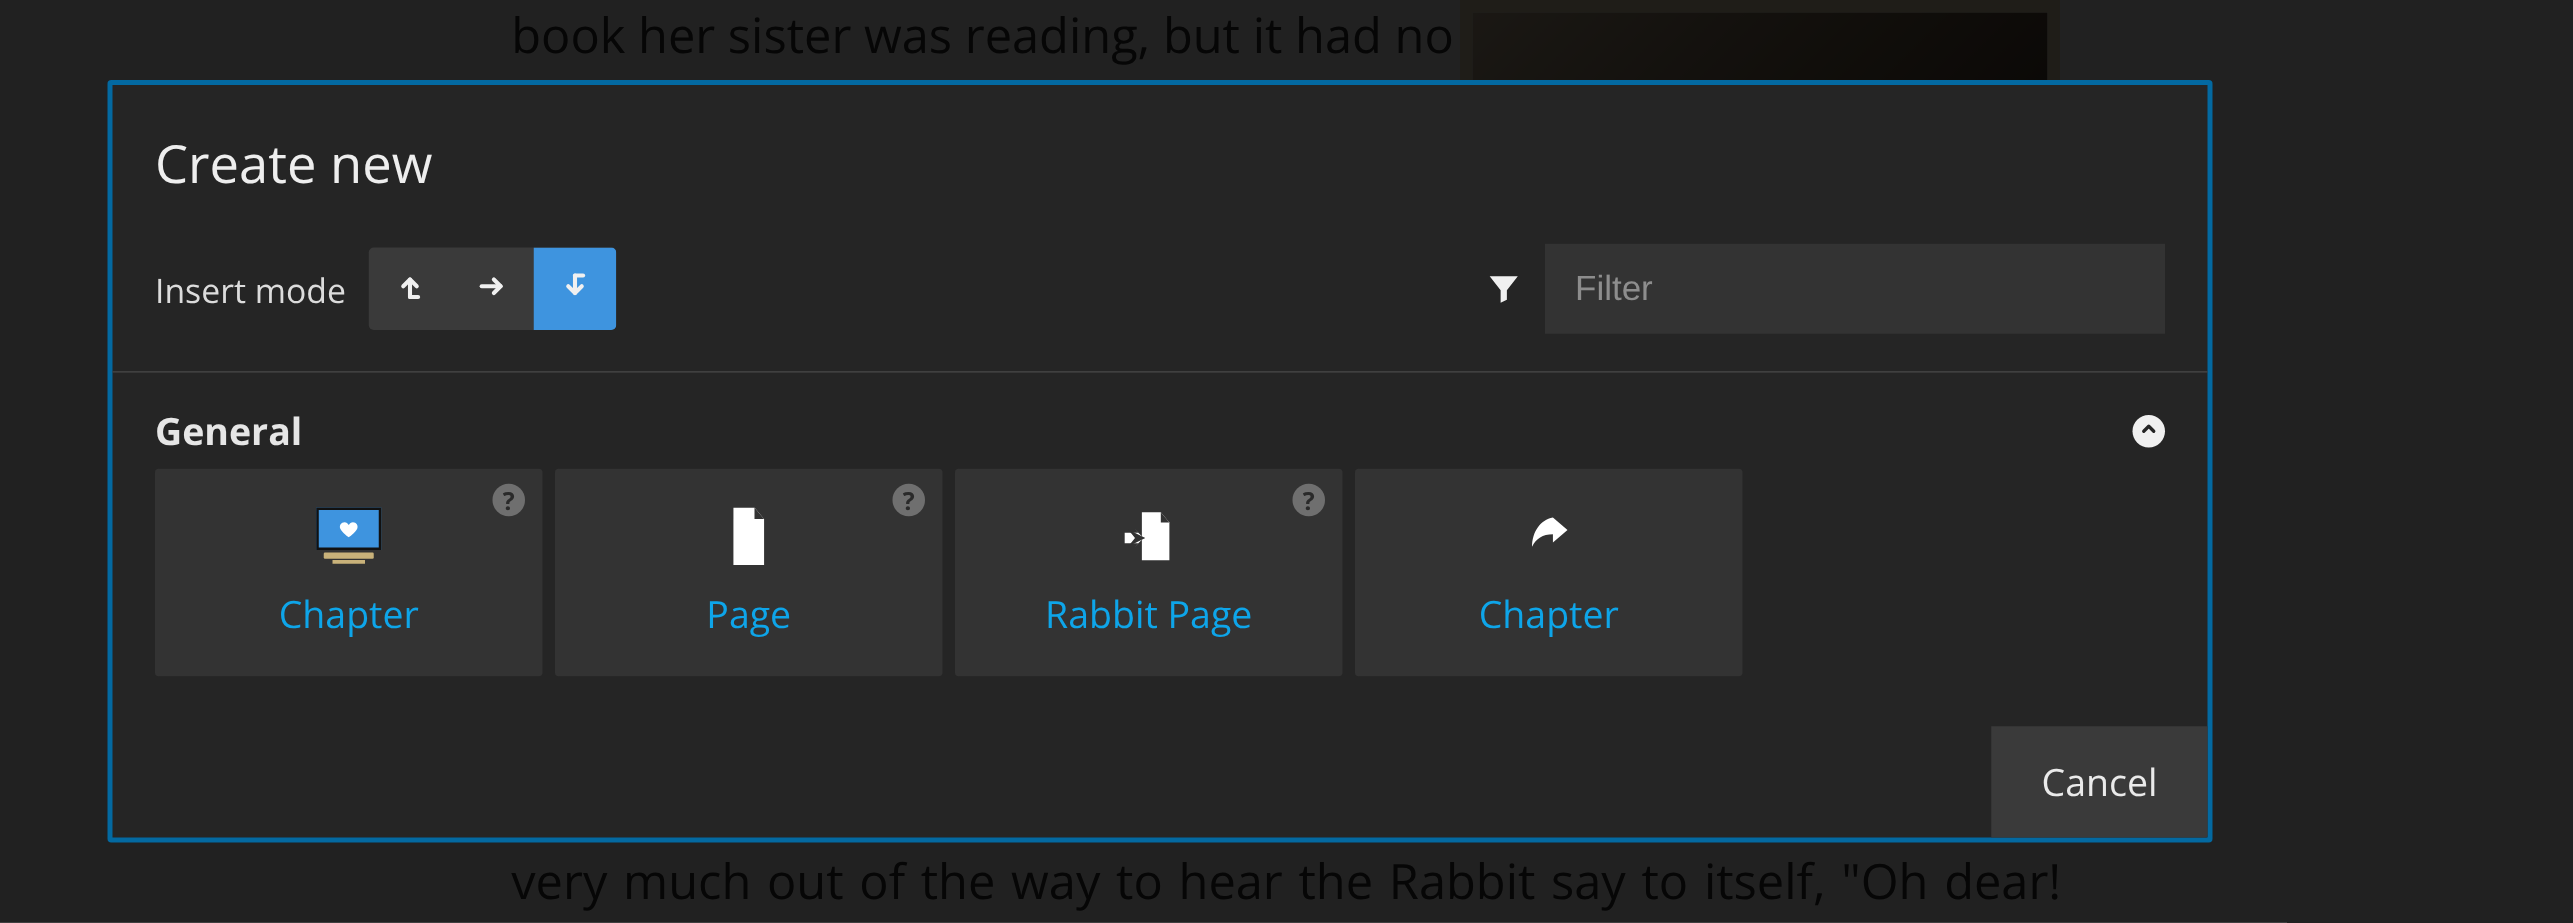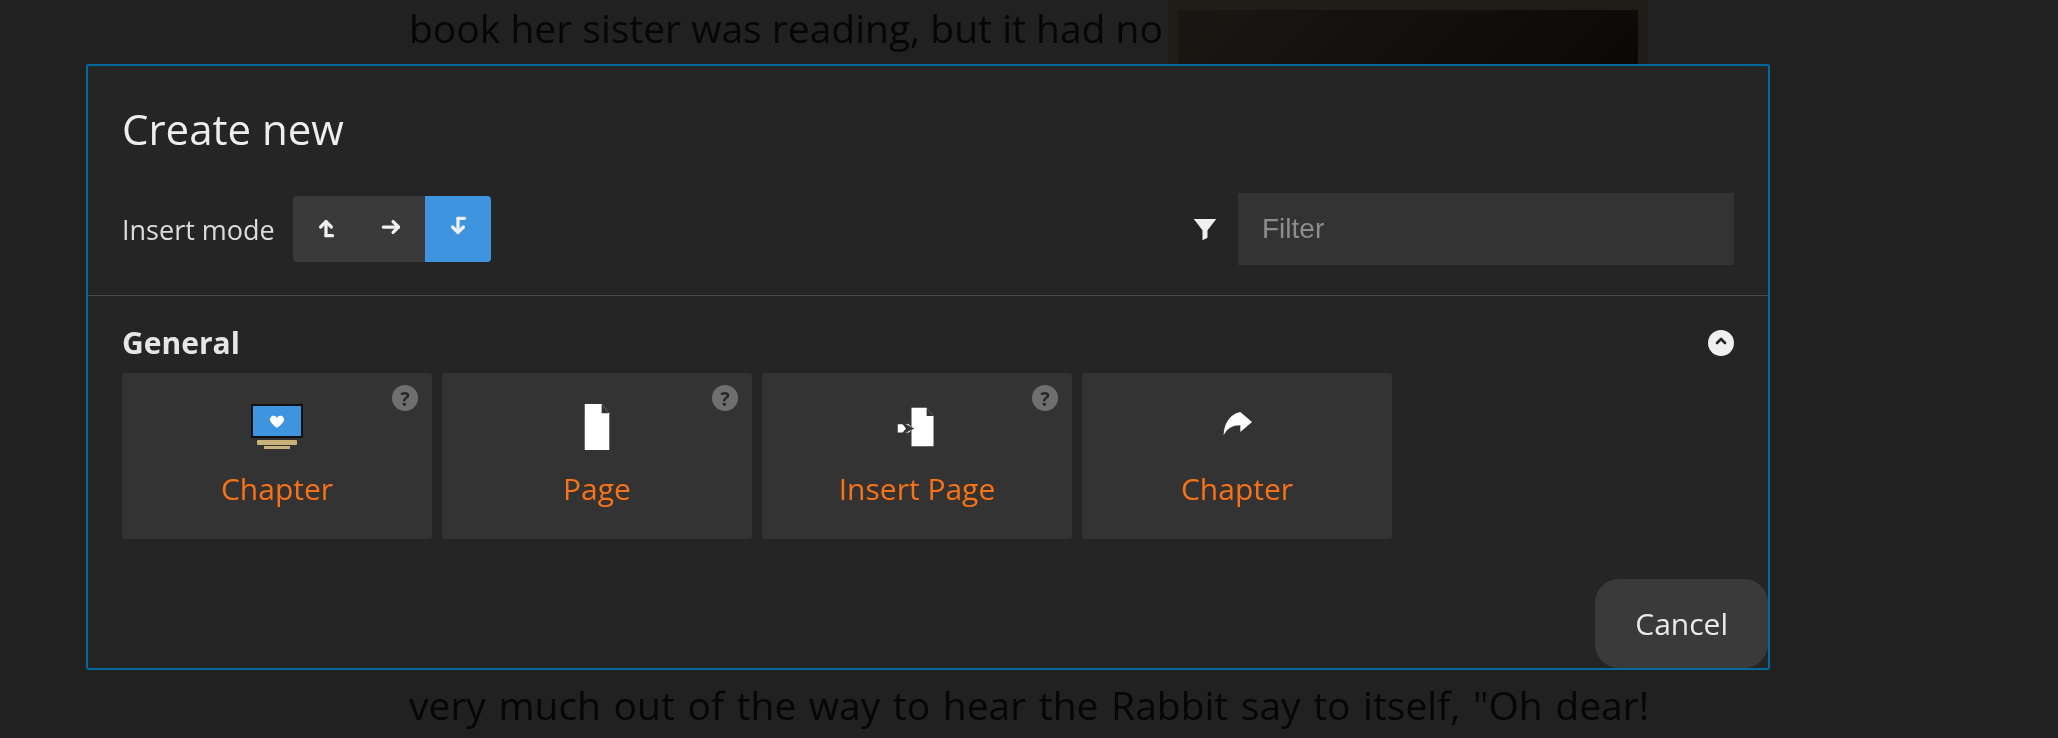--- a/index.html
+++ b/index.html
@@ -24,21 +24,21 @@
     position: absolute; left: 0; right: 0; bottom: 0; height: 60px;
     display: flex; justify-content: center; color: #2b2b2b; font-size: 39px;
   }
 
   .dim {
     position: absolute; inset: 0; background: rgba(0,0,0,0.86);
   }
 
   .modal {
     position: absolute; left: 86px; top: 64px; width: 1684px;
-    background: #252525; border: 2px solid #0369a1; border-radius: 3px;
+    background: #252525; border: 4px solid #0369a1; border-radius: 3px;
     color: #e6e6e6;
   }
 
   .modal-header {
     padding: 34px 34px 0 34px;
   }
   .modal-title { font-size: 42px; font-weight: 500; color: #eeeeee; }
 
   .toolbar {
     display: flex; justify-content: space-between;
@@ -88,39 +88,39 @@
     position: relative; width: 310px; height: 166px; background: #333333;
     border-radius: 3px; display: flex; flex-direction: column;
     align-items: center; justify-content: center; gap: 18px; cursor: pointer;
   }
   .tile .help {
     position: absolute; top: 12px; right: 14px; width: 26px; height: 26px;
     border-radius: 50%; background: #6f6f6f; color: #2a2a2a;
     display: flex; align-items: center; justify-content: center;
     font-size: 20px; font-weight: 700;
   }
-  .tile-label { font-size: 30px; color: #f97316; }
+  .tile-label { font-size: 30px; color: #0ea5e9; }
   .tile-icon { height: 46px; display:flex; align-items:center; justify-content:center; }
 
   .chapter-icon {
     width: 52px; display:flex; flex-direction:column; align-items:center;
   }
   .chapter-screen {
     width: 52px; height: 34px; background: #3e94df; display:flex;
     align-items:center; justify-content:center; border: 2px solid #111;
   }
   .chapter-stand { width: 40px; height: 5px; background: #c9b27a; margin-top:2px; border-radius:1px;}
   .chapter-base { width: 26px; height: 3px; background: #c9b27a; margin-top:1px;}
 
   .modal-footer {
     display: flex; justify-content: flex-end; padding: 0 0 0 0;
   }
   .cancel-btn {
     background: #3a3a3a; color: #eaeaea; font-size: 30px;
-    padding: 24px 40px; cursor: pointer; border-bottom-right-radius: 2px; border-radius: 24px;
+    padding: 24px 40px; cursor: pointer; border-bottom-right-radius: 2px;
   }
 </style>
 </head>
 <body>
 
 <div class="bg-page">
   <div class="bg-text">book her sister was reading, but it had no</div>
   <div class="bg-illus"></div>
 </div>
 <div class="bg-bottom">
@@ -224,21 +224,21 @@
         <div class="help">?</div>
         <div class="tile-icon">
           <svg width="44" height="44" viewBox="0 0 32 32" fill="#fff">
             <path d="M12 2h11l5 6v22H12V2z"></path>
             <path d="M23 2v6h5" fill="#333"></path>
             <path d="M2 14h8l-3-3 6 6-6 6 3-3H2z" fill="#fff" stroke="#333" stroke-width="0"></path>
             <path d="M2 16h9" stroke="#333" stroke-width="0"></path>
             <polygon points="4,12 14,17 4,22 8,17" fill="#333"></polygon>
           </svg>
         </div>
-        <div class="tile-label">Insert Page</div>
+        <div class="tile-label">Rabbit Page</div>
       </div>
 
       <div class="tile">
         <div class="tile-icon">
           <svg width="44" height="40" viewBox="0 0 24 24" fill="#fff">
               <path d="M14 3l7 6-7 6v-4c-5 0-8 2-10 6 0-7 4-13 10-14V3z"></path>
             </svg>
         </div>
         <div class="tile-label">Chapter</div>
       </div>

